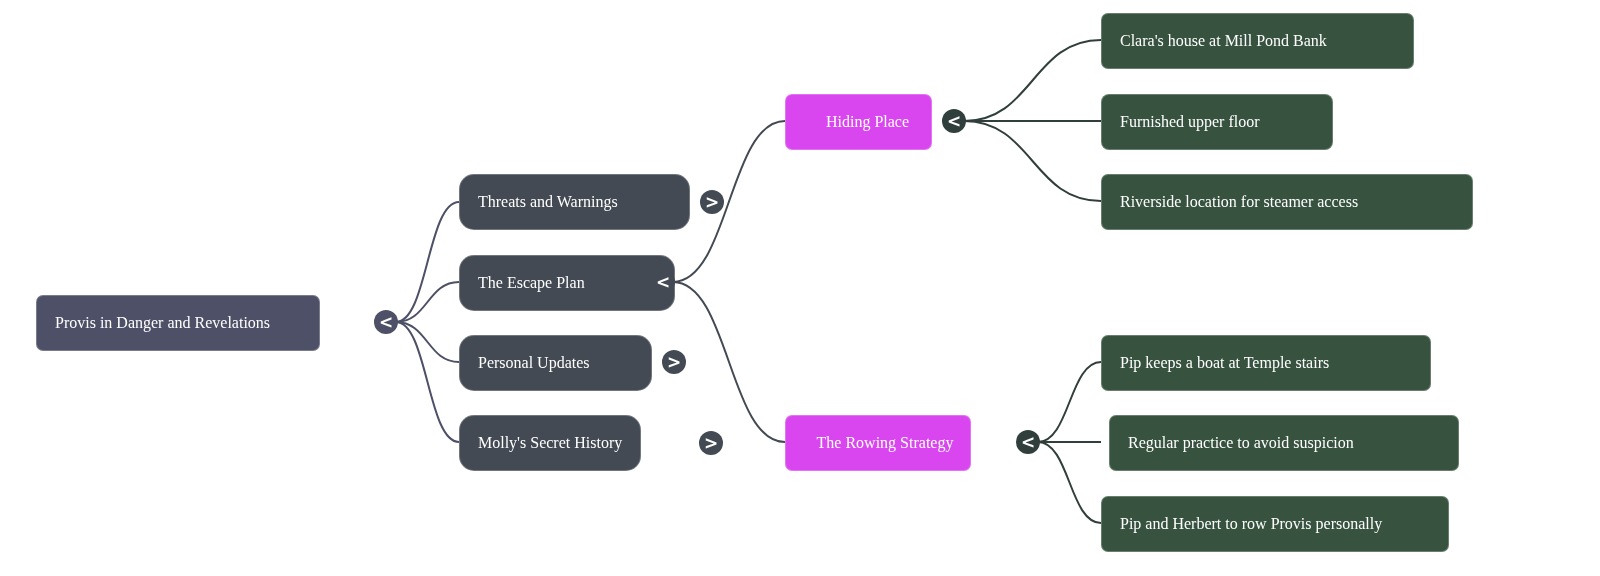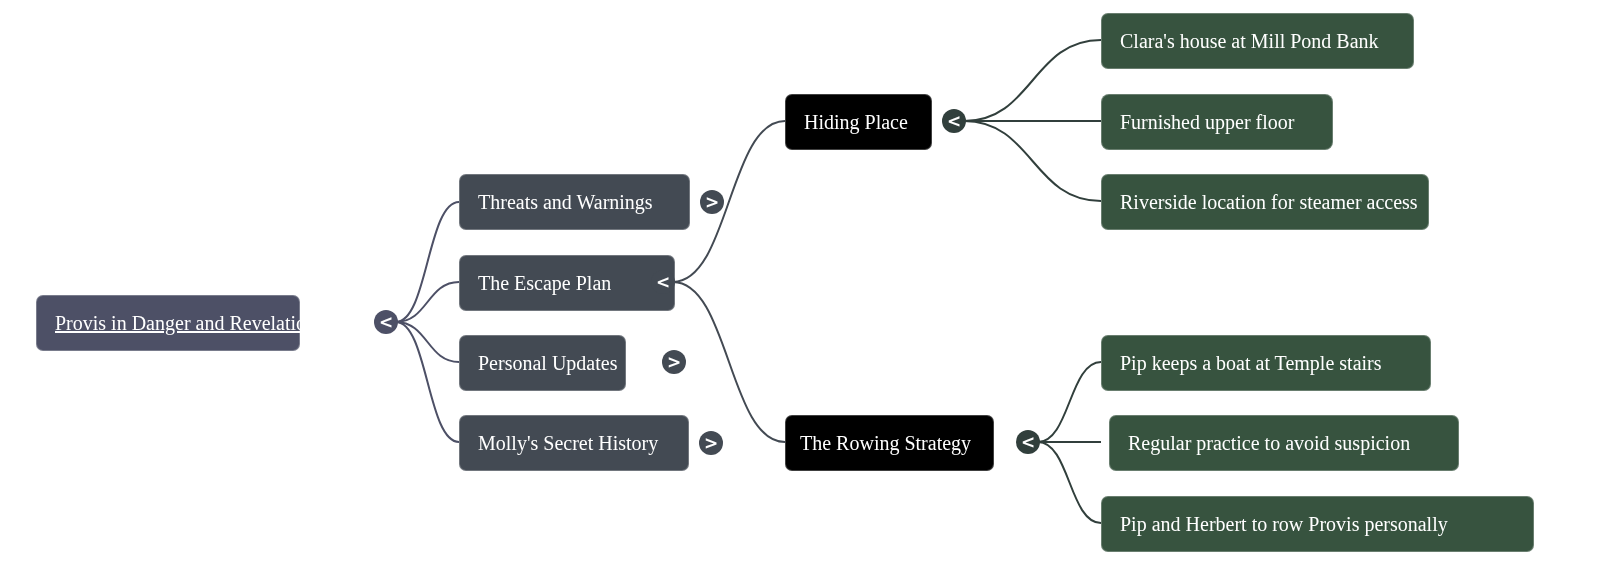--- a/index.html
+++ b/index.html
@@ -1,27 +1,27 @@
 <!DOCTYPE html>
 <html><head>
   <meta charset="utf-8">
   <style>
     html, body { margin: 0; padding: 0; background: #ffffff; }
     body { width: 1600px; height: 576px; position: relative; overflow: hidden; font-family: "Liberation Serif", serif; }
     #edges { position: absolute; left: 0; top: 0; width: 1600px; height: 576px; }
     .node {
       position: absolute; height: 56px; box-sizing: border-box;
-      border-radius: 7px; color: #ffffff; font-size: 20px;
+      border-radius: 7px; color: #ffffff; font-size: 16px;
       display: flex; align-items: center; padding-left: 18px;
       white-space: nowrap; cursor: pointer;
       border: 1px solid rgba(255,255,255,0.25);
     }
     .root { background: #4d5066; }
-    .l1 { background: #434a53; }
-    .l2 { background: #000000; }
+    .l1 { background: #434a53; border-radius: 15px; }
+    .l2 { background: #d946ef; justify-content: center; }
     .leaf { background: #37533f; }
     .toggle {
       position: absolute; width: 24px; height: 24px; border-radius: 50%;
       color: #ffffff; font-size: 17px; font-family: "DejaVu Sans", sans-serif; font-weight: bold;
       display: flex; align-items: center; justify-content: center; cursor: pointer;
       line-height: 1;
     }
   </style>
 </head>
 <body>
@@ -34,66 +34,66 @@
   <path id="e-e-0" fill="none" stroke-width="2" d="M673,282 C729,282 729,121 785,121" stroke="#434a53"></path>
   <path id="e-e-1" fill="none" stroke-width="2" d="M673,282 C729,282 729,442 785,442" stroke="#434a53"></path>
   <path id="e-h-0" fill="none" stroke-width="2" d="M964,121 C1032.5,121 1032.5,40 1101,40" stroke="#313f3c"></path>
   <path id="e-h-1" fill="none" stroke-width="2" d="M964,121 C1032.5,121 1032.5,121 1101,121" stroke="#313f3c"></path>
   <path id="e-h-2" fill="none" stroke-width="2" d="M964,121 C1032.5,121 1032.5,201 1101,201" stroke="#313f3c"></path>
   <path id="e-w-0" fill="none" stroke-width="2" d="M1038,442 C1069.5,442 1069.5,362 1101,362" stroke="#313f3c"></path>
   <path id="e-w-1" fill="none" stroke-width="2" d="M1038,442 C1069.5,442 1069.5,442 1101,442" stroke="#313f3c"></path>
   <path id="e-w-2" fill="none" stroke-width="2" d="M1038,442 C1069.5,442 1069.5,523 1101,523" stroke="#313f3c"></path>
 </svg>
 
-<div class="node root" style="left:36px; top:295px; width:264px;text-decoration:underline;">
+<div class="node root" style="left:36px; top:295px; width:284px;">
   <span>Provis in Danger and Revelations</span>
 </div>
 <div class="toggle" style="left:374px; top:310px; background:#4d5066;">&lt;</div>
 
 <div class="node l1" style="left:459px; top:174px; width:231px;">
   <span>Threats and Warnings</span>
 </div>
 <div class="toggle" style="left:700px; top:190px; background:#434a53;">&gt;</div>
 
 <div class="node l1" style="left:459px; top:255px; width:216px;">
   <span>The Escape Plan</span>
 </div>
 <div class="toggle" style="left:651px; top:270px; background:#434a53;">&lt;</div>
 
-<div class="node l1" style="left:459px; top:335px; width:167px;">
+<div class="node l1" style="left:459px; top:335px; width:193px;">
   <span>Personal Updates</span>
 </div>
 <div class="toggle" style="left:662px; top:350px; background:#434a53;">&gt;</div>
 
-<div class="node l1" style="left:459px; top:415px; width:230px;text-align:center;">
+<div class="node l1" style="left:459px; top:415px; width:182px;text-align:center;">
   <span>Molly's Secret History</span>
 </div>
 <div class="toggle" style="left:699px; top:431px; background:#434a53;">&gt;</div>
 
 <div class="node l2" style="left:785px; top:94px; width:147px;">
   <span>Hiding Place</span>
 </div>
 <div class="toggle" style="left:942px; top:109px; background:#313f3c;">&lt;</div>
 
-<div class="node l2" style="left:785px; top:415px; width:209px;padding-left:14px;">
+<div class="node l2" style="left:785px; top:415px; width:186px;padding-left:14px;">
   <span>The Rowing Strategy</span>
 </div>
 <div class="toggle" style="left:1016px; top:430px; background:#313f3c;">&lt;</div>
 
 <div class="node leaf" style="left:1101px; top:13px; width:313px;">
   <span>Clara's house at Mill Pond Bank</span>
 </div>
 <div class="node leaf" style="left:1101px; top:94px; width:232px;border-radius:8px;">
   <span>Furnished upper floor</span>
 </div>
-<div class="node leaf" style="left:1101px; top:174px; width:328px;">
+<div class="node leaf" style="left:1101px; top:174px; width:372px;">
   <span>Riverside location for steamer access</span>
 </div>
 
 <div class="node leaf" style="left:1101px; top:335px; width:330px;font-family:Liberation Serif, serif;">
   <span>Pip keeps a boat at Temple stairs</span>
 </div>
 <div class="node leaf" style="left:1101px; top:415px; width:350px;margin-left:8px;">
   <span>Regular practice to avoid suspicion</span>
 </div>
-<div class="node leaf" style="left:1101px; top:496px; width:433px;">
+<div class="node leaf" style="left:1101px; top:496px; width:348px;">
   <span>Pip and Herbert to row Provis personally</span>
 </div>
 
 </body></html>

